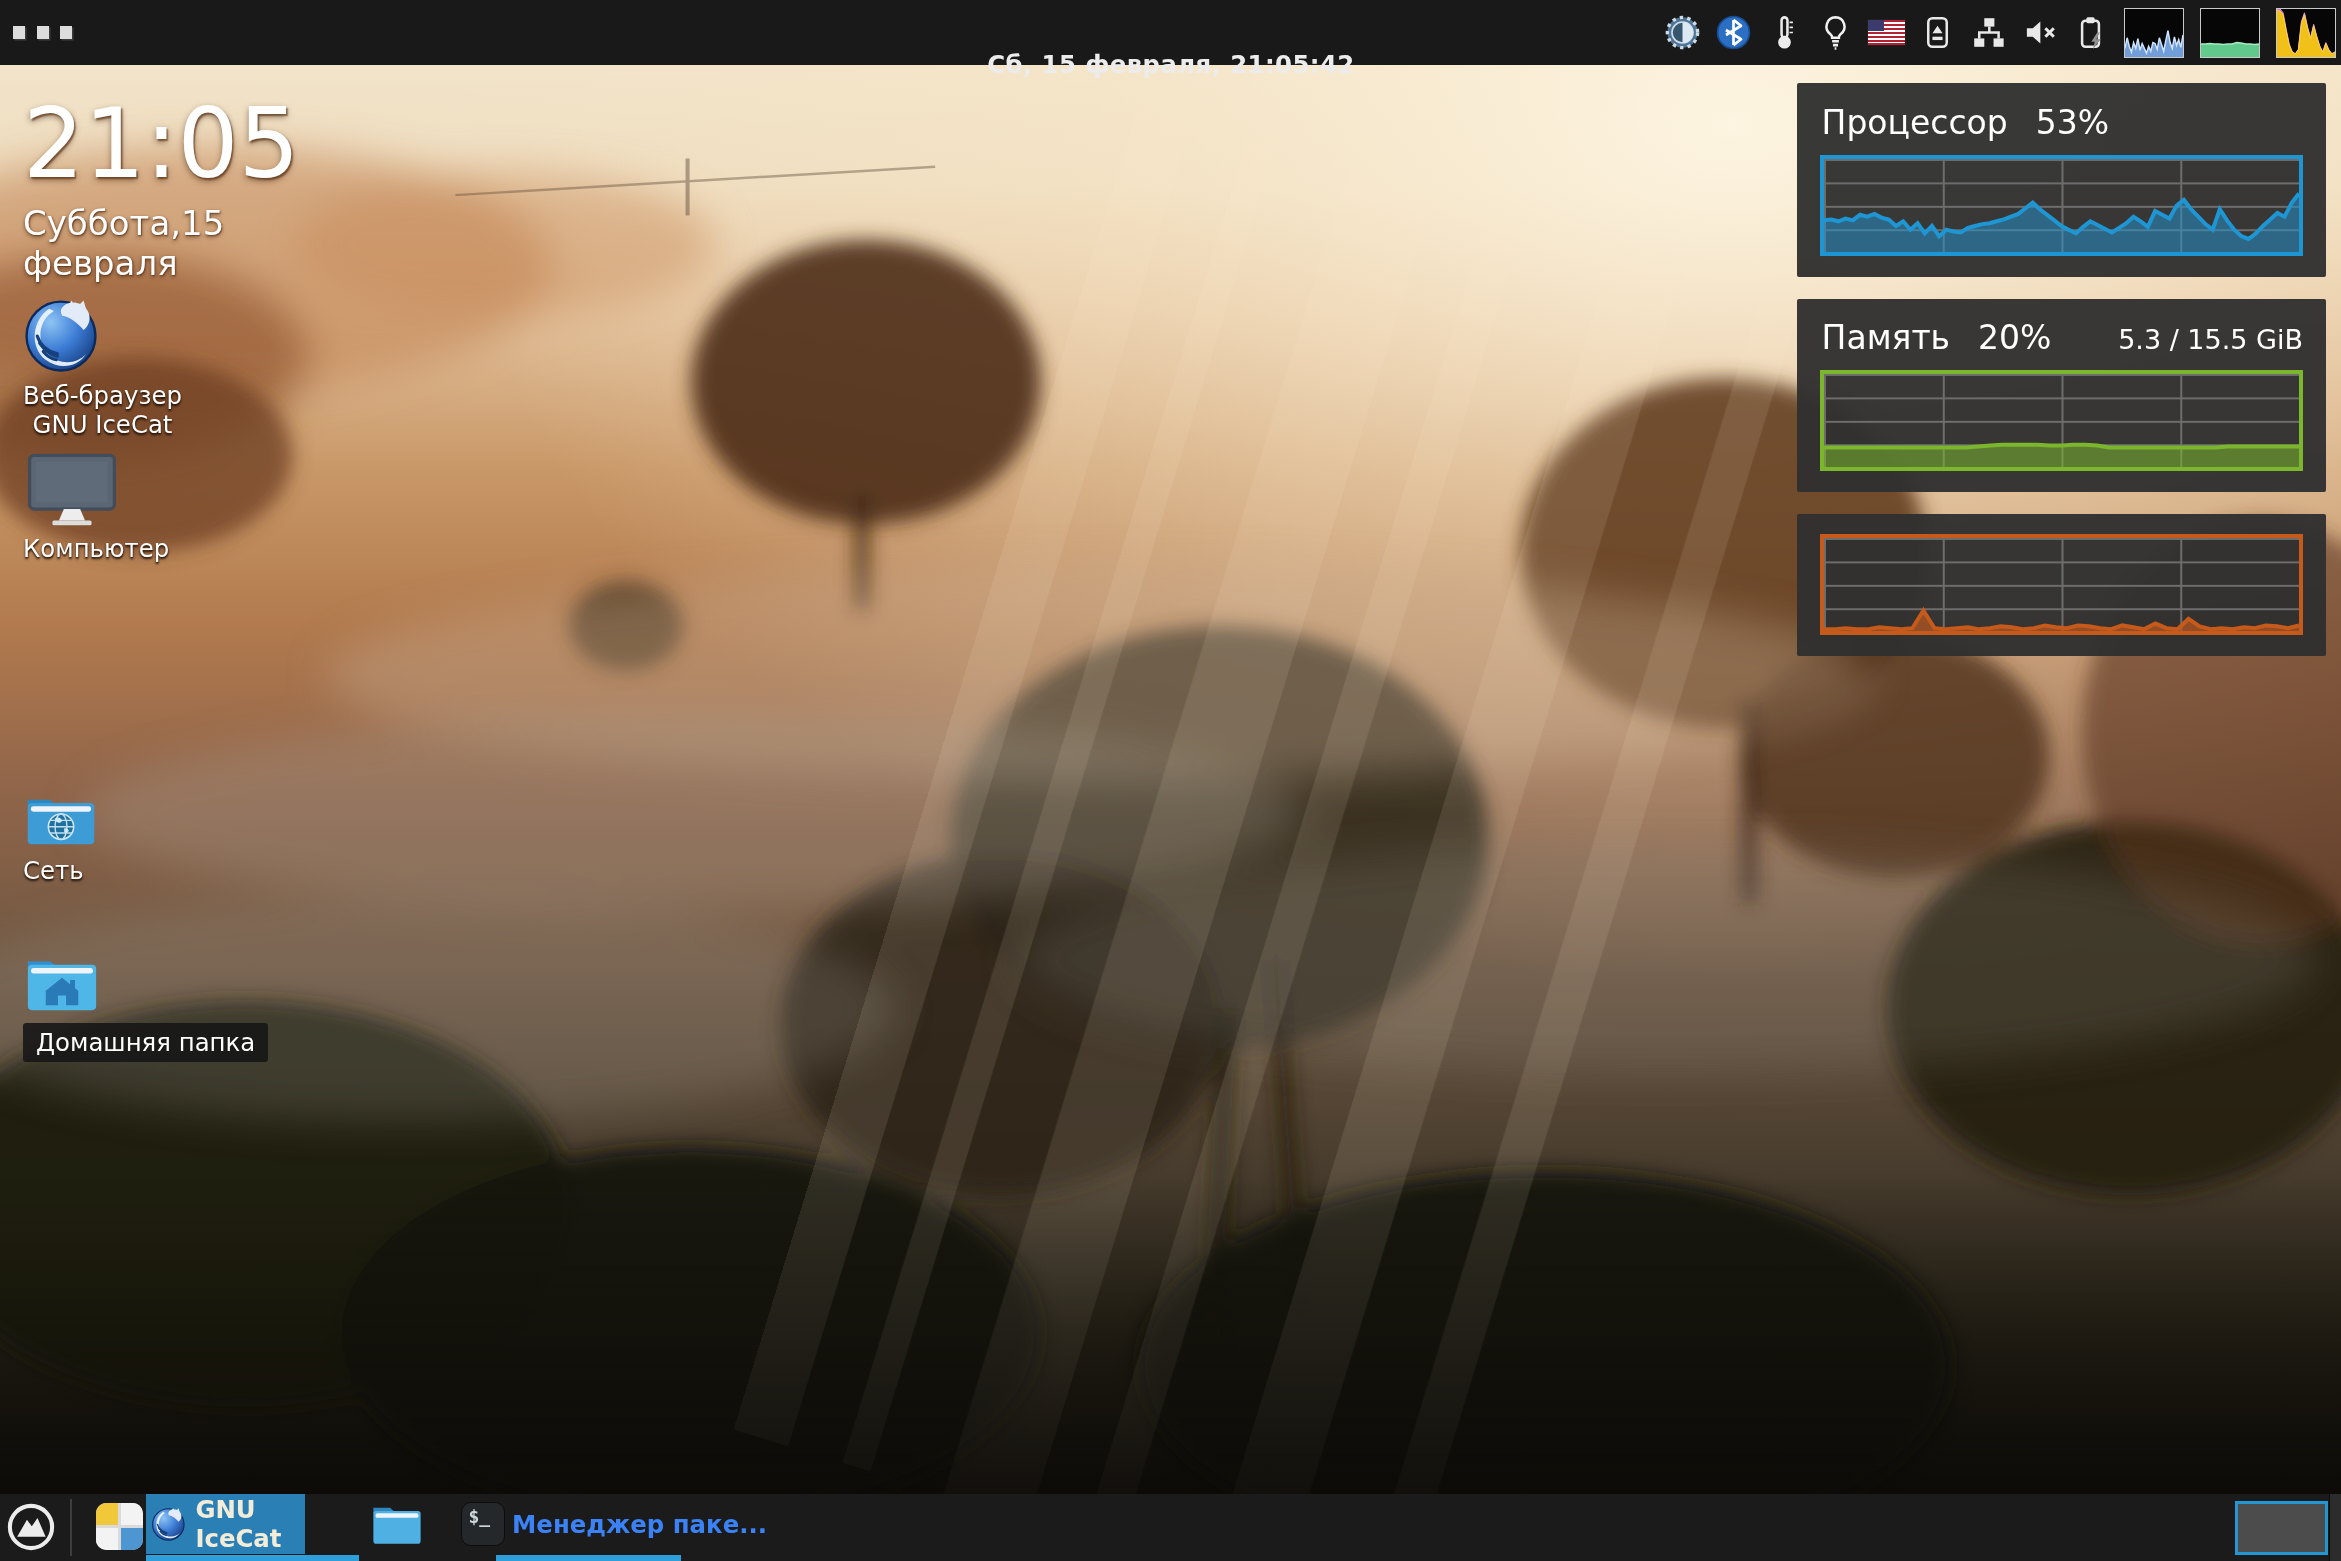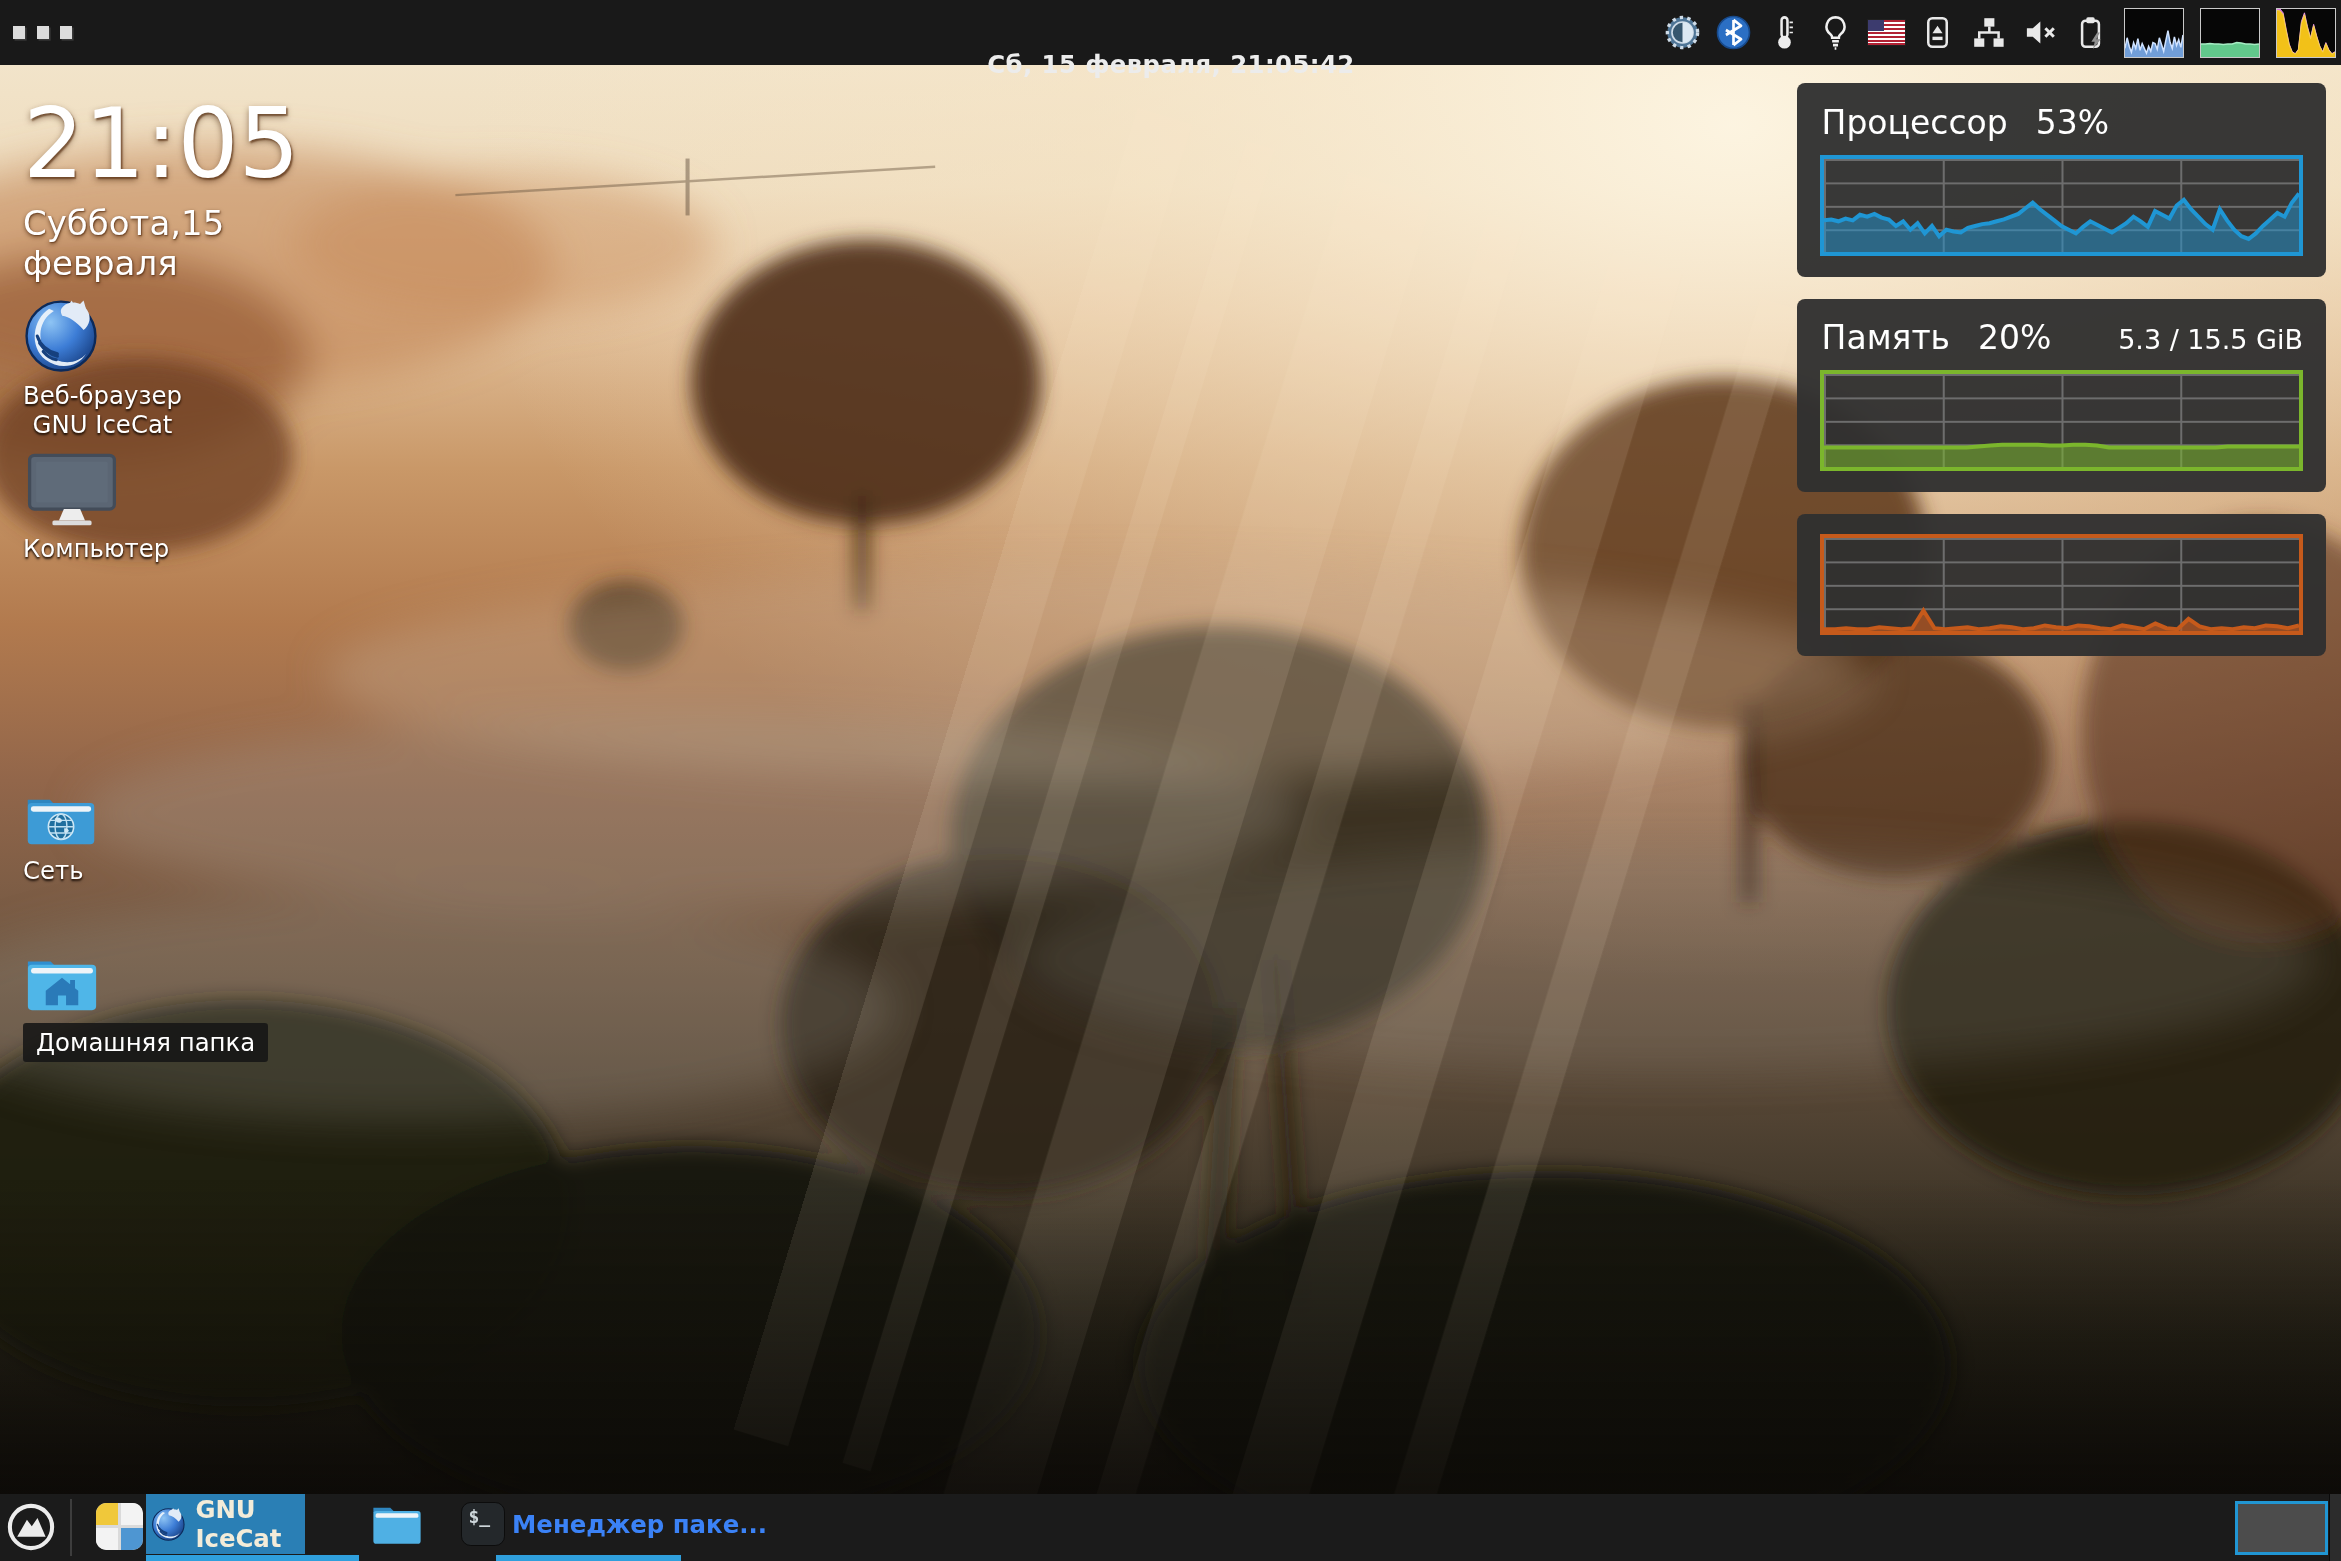--- a/index.html
+++ b/index.html
@@ -30,21 +30,21 @@
   .desktop-item .dlabel { margin-top:8.1px; color:#fff; font-size:24.4px; line-height:1.18; text-align:center; text-shadow:0 1.6px 2.4px rgba(0,0,0,0.85), 0.8px 0.8px 1.6px rgba(120,60,20,0.8); }
   .desktop-item .dlabel-box { margin-top:8.1px; color:#fff; font-size:24.4px; background:rgba(22,22,22,0.88); padding:4.9px 13px; border-radius:3.3px; white-space:nowrap; }
   .di-icecat { top:298px; }
   .di-computer { top:452px; }
   .di-trash { top:602px; }
   .di-network { top:787px; }
   .di-home { top:950px; }
 
   
   .widget-stack { position:absolute; left:1797px; top:83px; width:529px; z-index:10; }
-  .wpanel { background:rgba(48,48,48,0.96); border-radius:8px; padding:19.5px 23px 21px 23px; margin-bottom:22px; }
+  .wpanel { background:rgba(48,48,48,0.96); border-radius:2px; padding:19.5px 23px 21px 23px; margin-bottom:22px; }
   .wtitle-row { display:flex; align-items:baseline; color:#fff; margin-bottom:13px; padding-left:1.6px; }
   .wtitle { font-size:33px; }
   .wval { font-size:33px; margin-left:28px; }
   .wdetail { font-size:27px; margin-left:auto; }
   .wdetail-inline { font-size:28px; margin-left:13px; }
   .chartbox { position:relative; height:101px; background-image:
       linear-gradient(to right,#6d6d6d 1.6px,transparent 1.6px),
       linear-gradient(to bottom,#6d6d6d 1.6px,transparent 1.6px);
       background-size:25% 25.2%; }
   .cpu-box { border:4.1px solid #1f96d4; }

